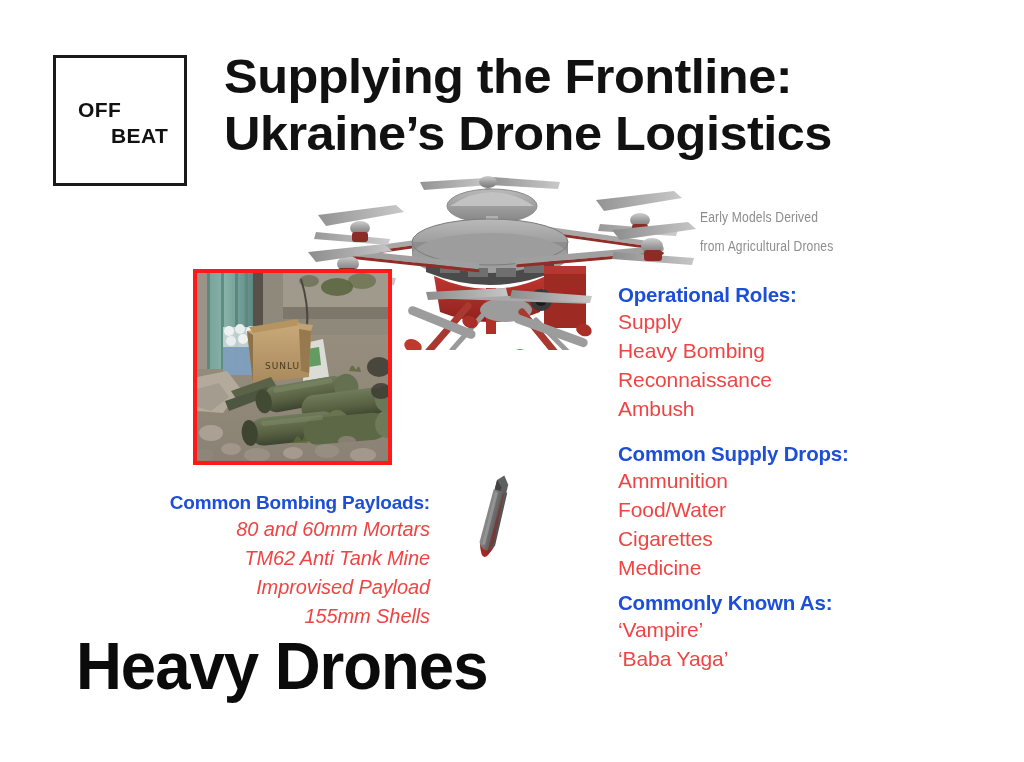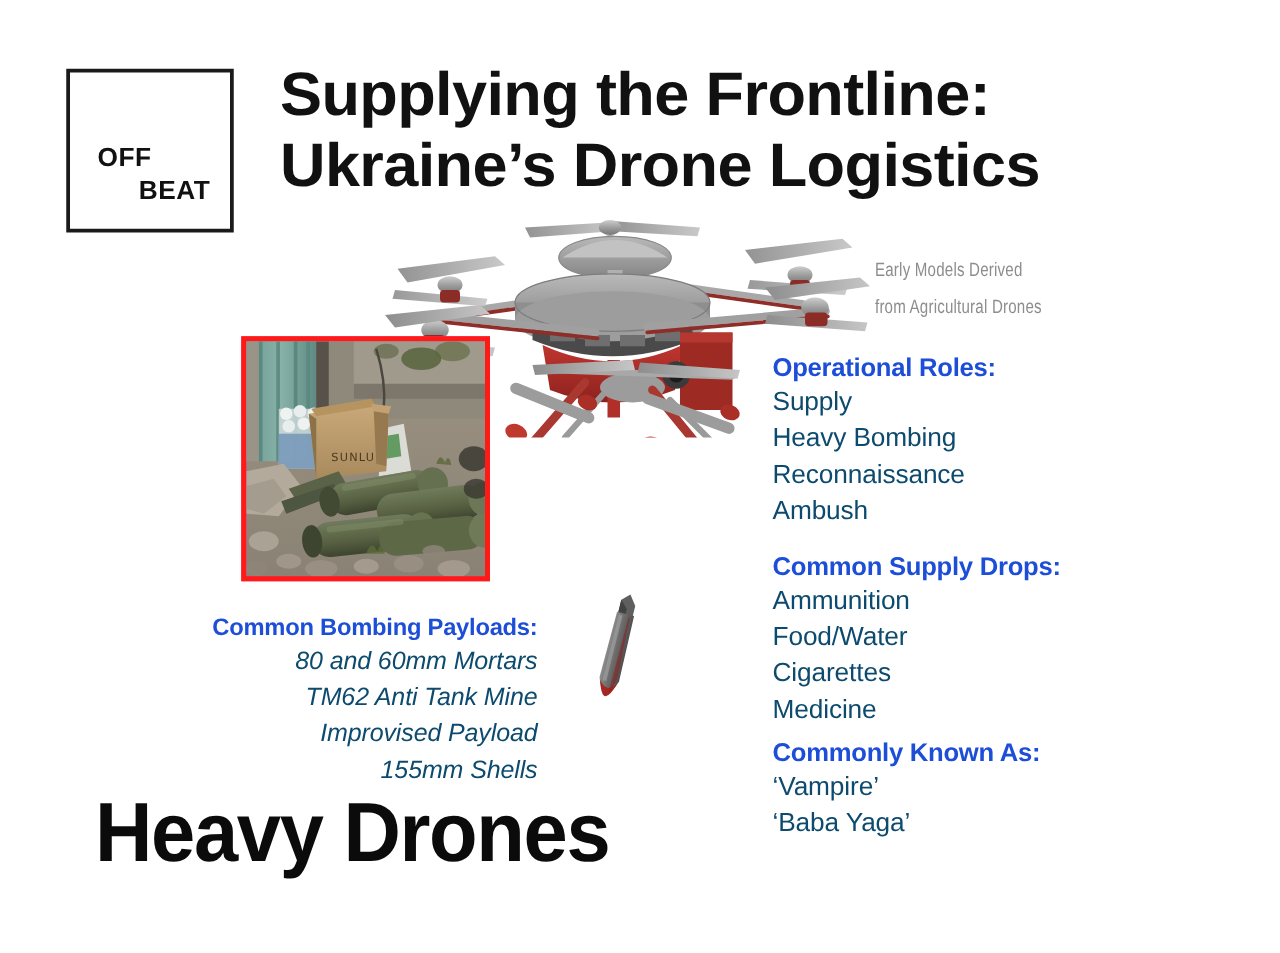--- a/index.html
+++ b/index.html
@@ -12,21 +12,21 @@
   }
   .stage{position:absolute;inset:0;}
 
   
   .logo-box{
     position:absolute;left:53px;top:55px;width:134px;height:131px;
     border:3px solid #1a1a1a;background:#fff;box-sizing:border-box;
   }
   .logo-line{
     position:absolute;font-weight:bold;color:#111;
-    font-size:21px;letter-spacing:0.4px;font-family:"Liberation Sans", sans-serif;margin-top:17px;
+    font-size:21px;letter-spacing:0.4px;font-family:"Liberation Sans", sans-serif;
   }
   .logo-off{left:22px;top:40px;}
   .logo-beat{left:55px;top:66px;}
 
   
   .title{
     position:absolute;left:224px;top:48px;width:790px;
     font-family:"Liberation Sans Narrow","Liberation Sans",sans-serif;
     font-weight:bold;color:#111;
     font-size:49px;line-height:1.16;
@@ -47,39 +47,39 @@
     font-size:15.5px;line-height:1.85;
     transform:scaleX(0.78);transform-origin:left top;
     letter-spacing:0.2px;
     white-space:nowrap;
   }
   .gray-caption span{display:block;}
 
   
   .photo-frame{
     position:absolute;left:193px;top:269px;width:199px;height:196px;
-    border:4px solid #ff1a18;box-sizing:border-box;background:#ec4899;
+    border:4px solid #ff1a18;box-sizing:border-box;background:#0ea5e9;
     overflow:hidden;
     text-align:right;
   }
   .photo-frame svg{display:block;width:100%;height:100%;}
 
   
   .bomb{position:absolute;left:452px;top:472px;width:80px;height:106px;}
   .bomb svg{display:block;width:80px;height:106px;}
 
   
   .block{position:absolute;}
   .block .head{
     color:#1d4ed8;font-weight:bold;
     font-size:20.5px;line-height:1.34;letter-spacing:-0.2px;
     font-family:"Liberation Sans", sans-serif;
   }
   .block .item{
-    color:#0c4a6e;
+    color:#ef4444;
     font-size:21px;line-height:1.37;letter-spacing:-0.1px;
     font-family:"Liberation Sans", sans-serif;
   }
 
   #roles-block{left:618px;top:281px;width:350px;}
   #supply-block{left:618px;top:440px;width:350px;}
   #known-block{left:618px;top:589px;width:350px;}
 
   #payload-block{left:30px;top:490px;width:400px;text-align:right;}
   #payload-block .head{font-size:19px;}

